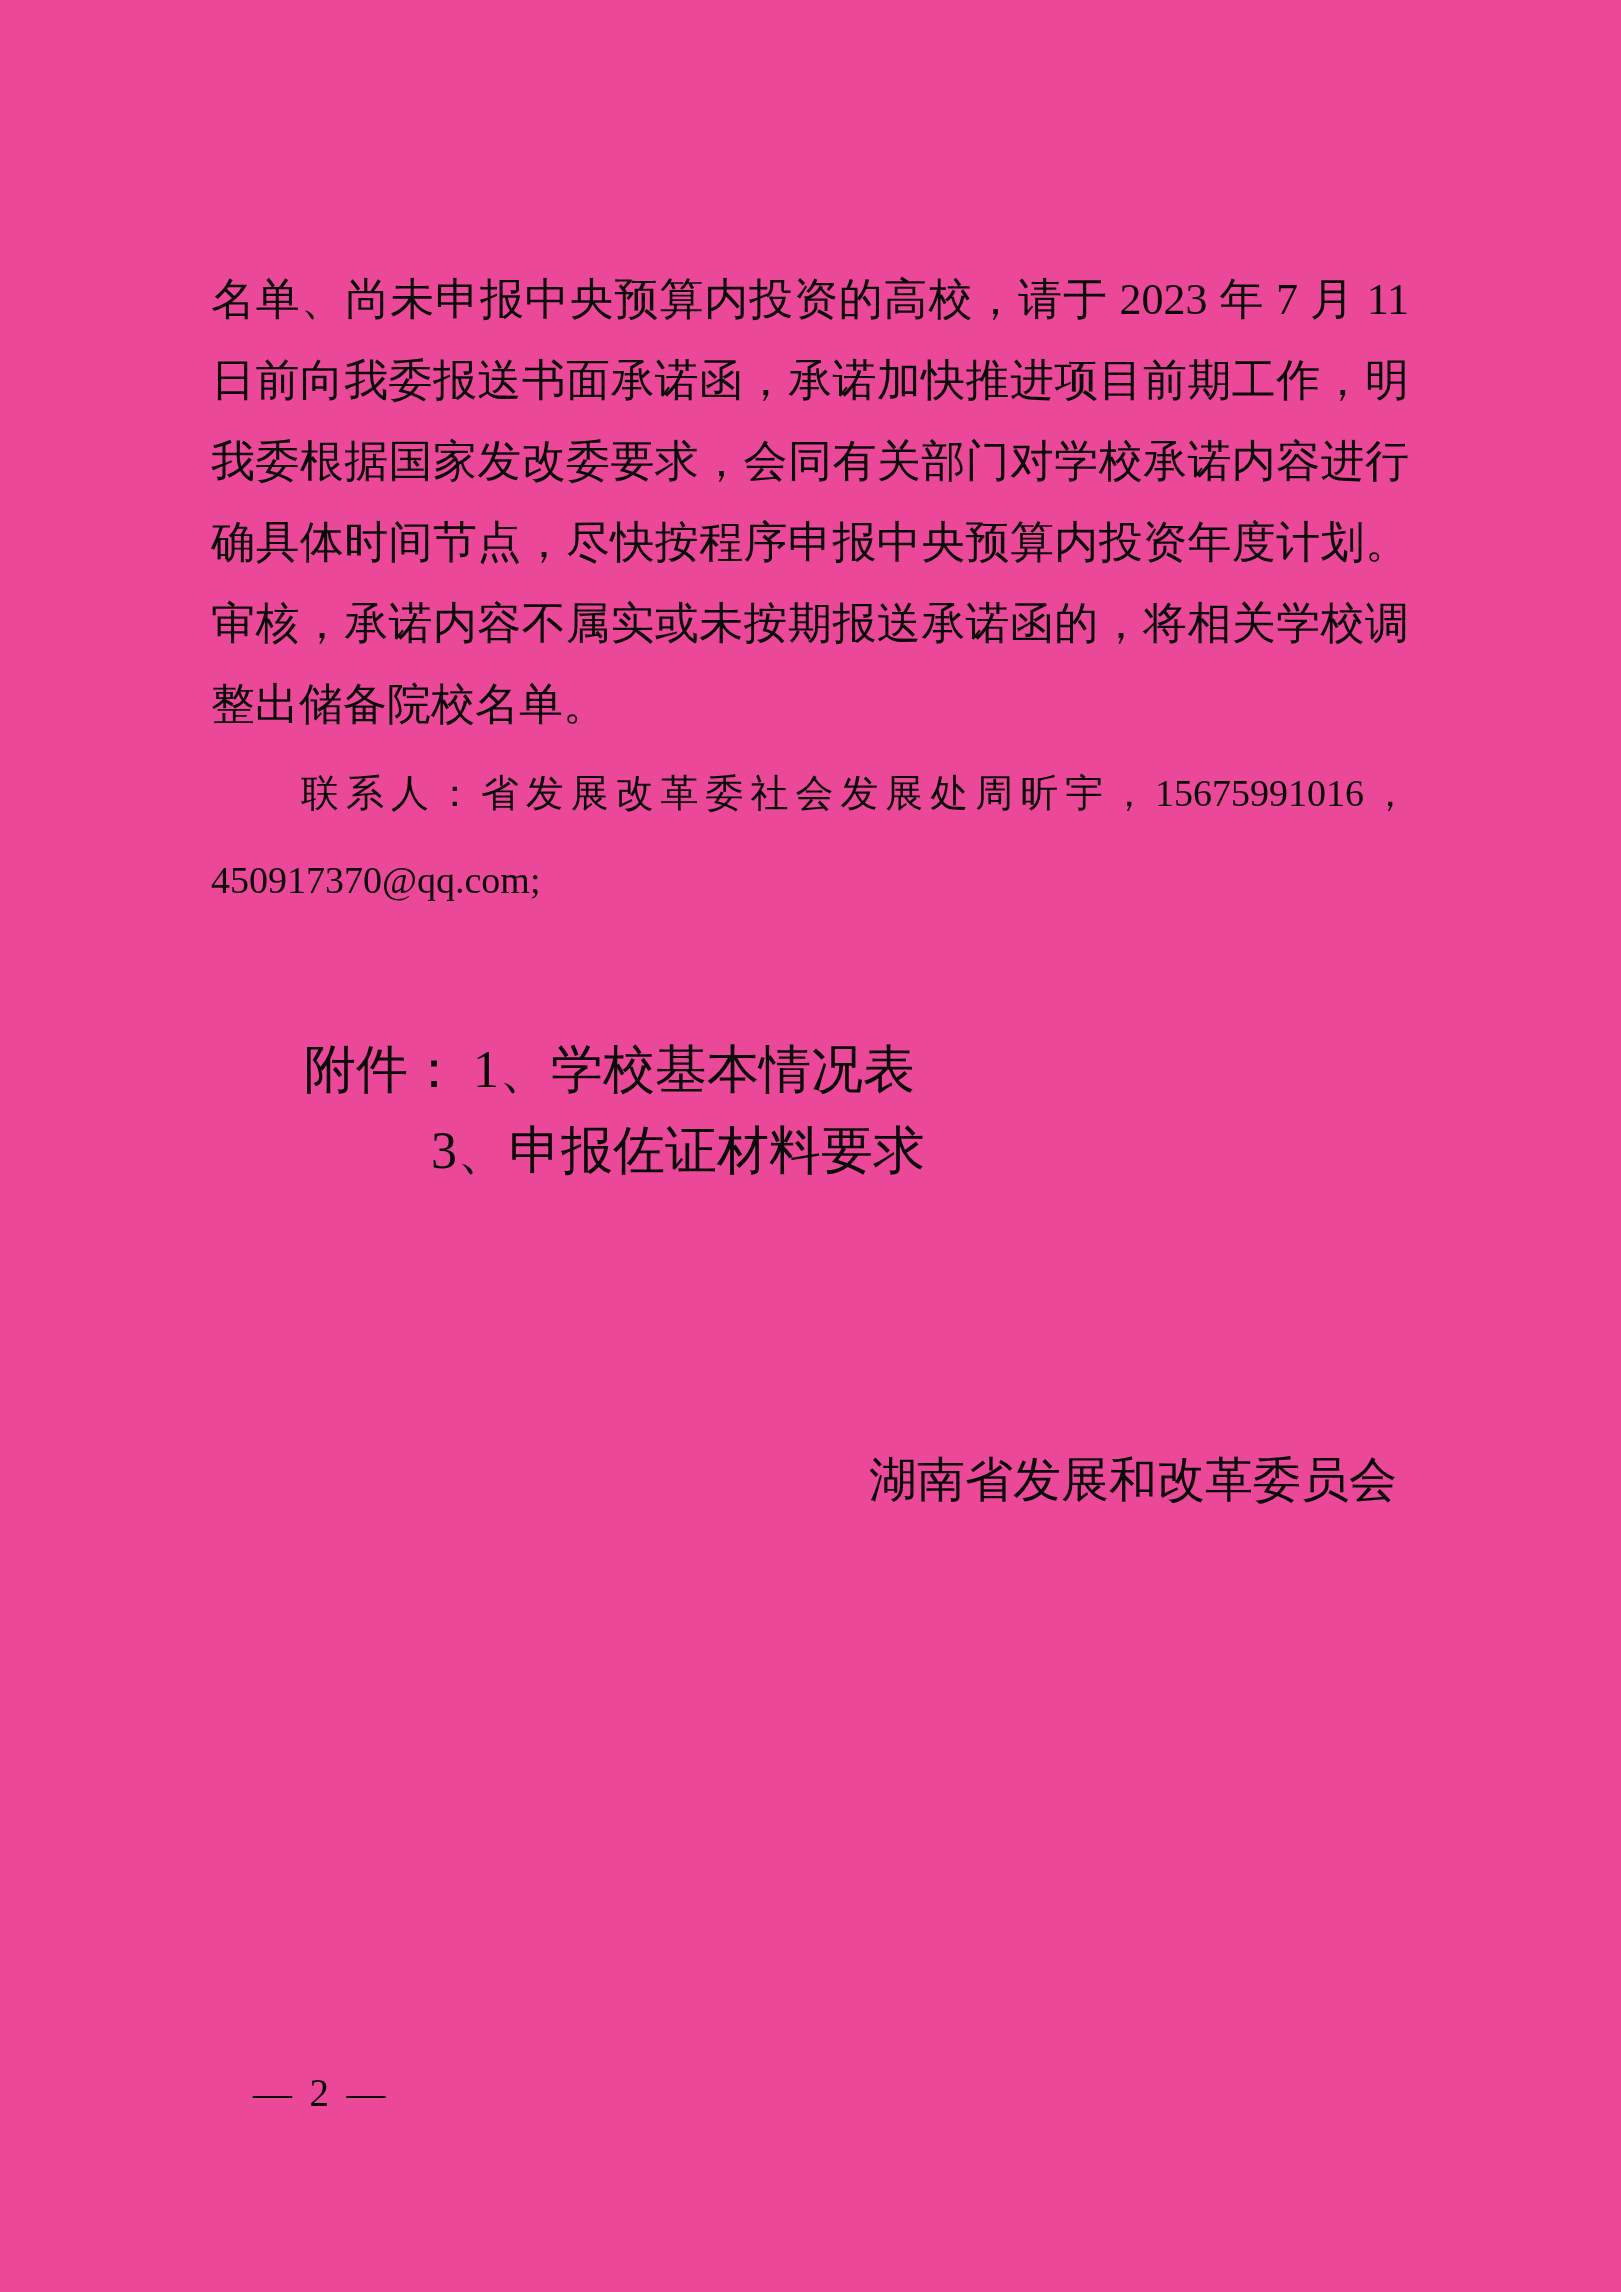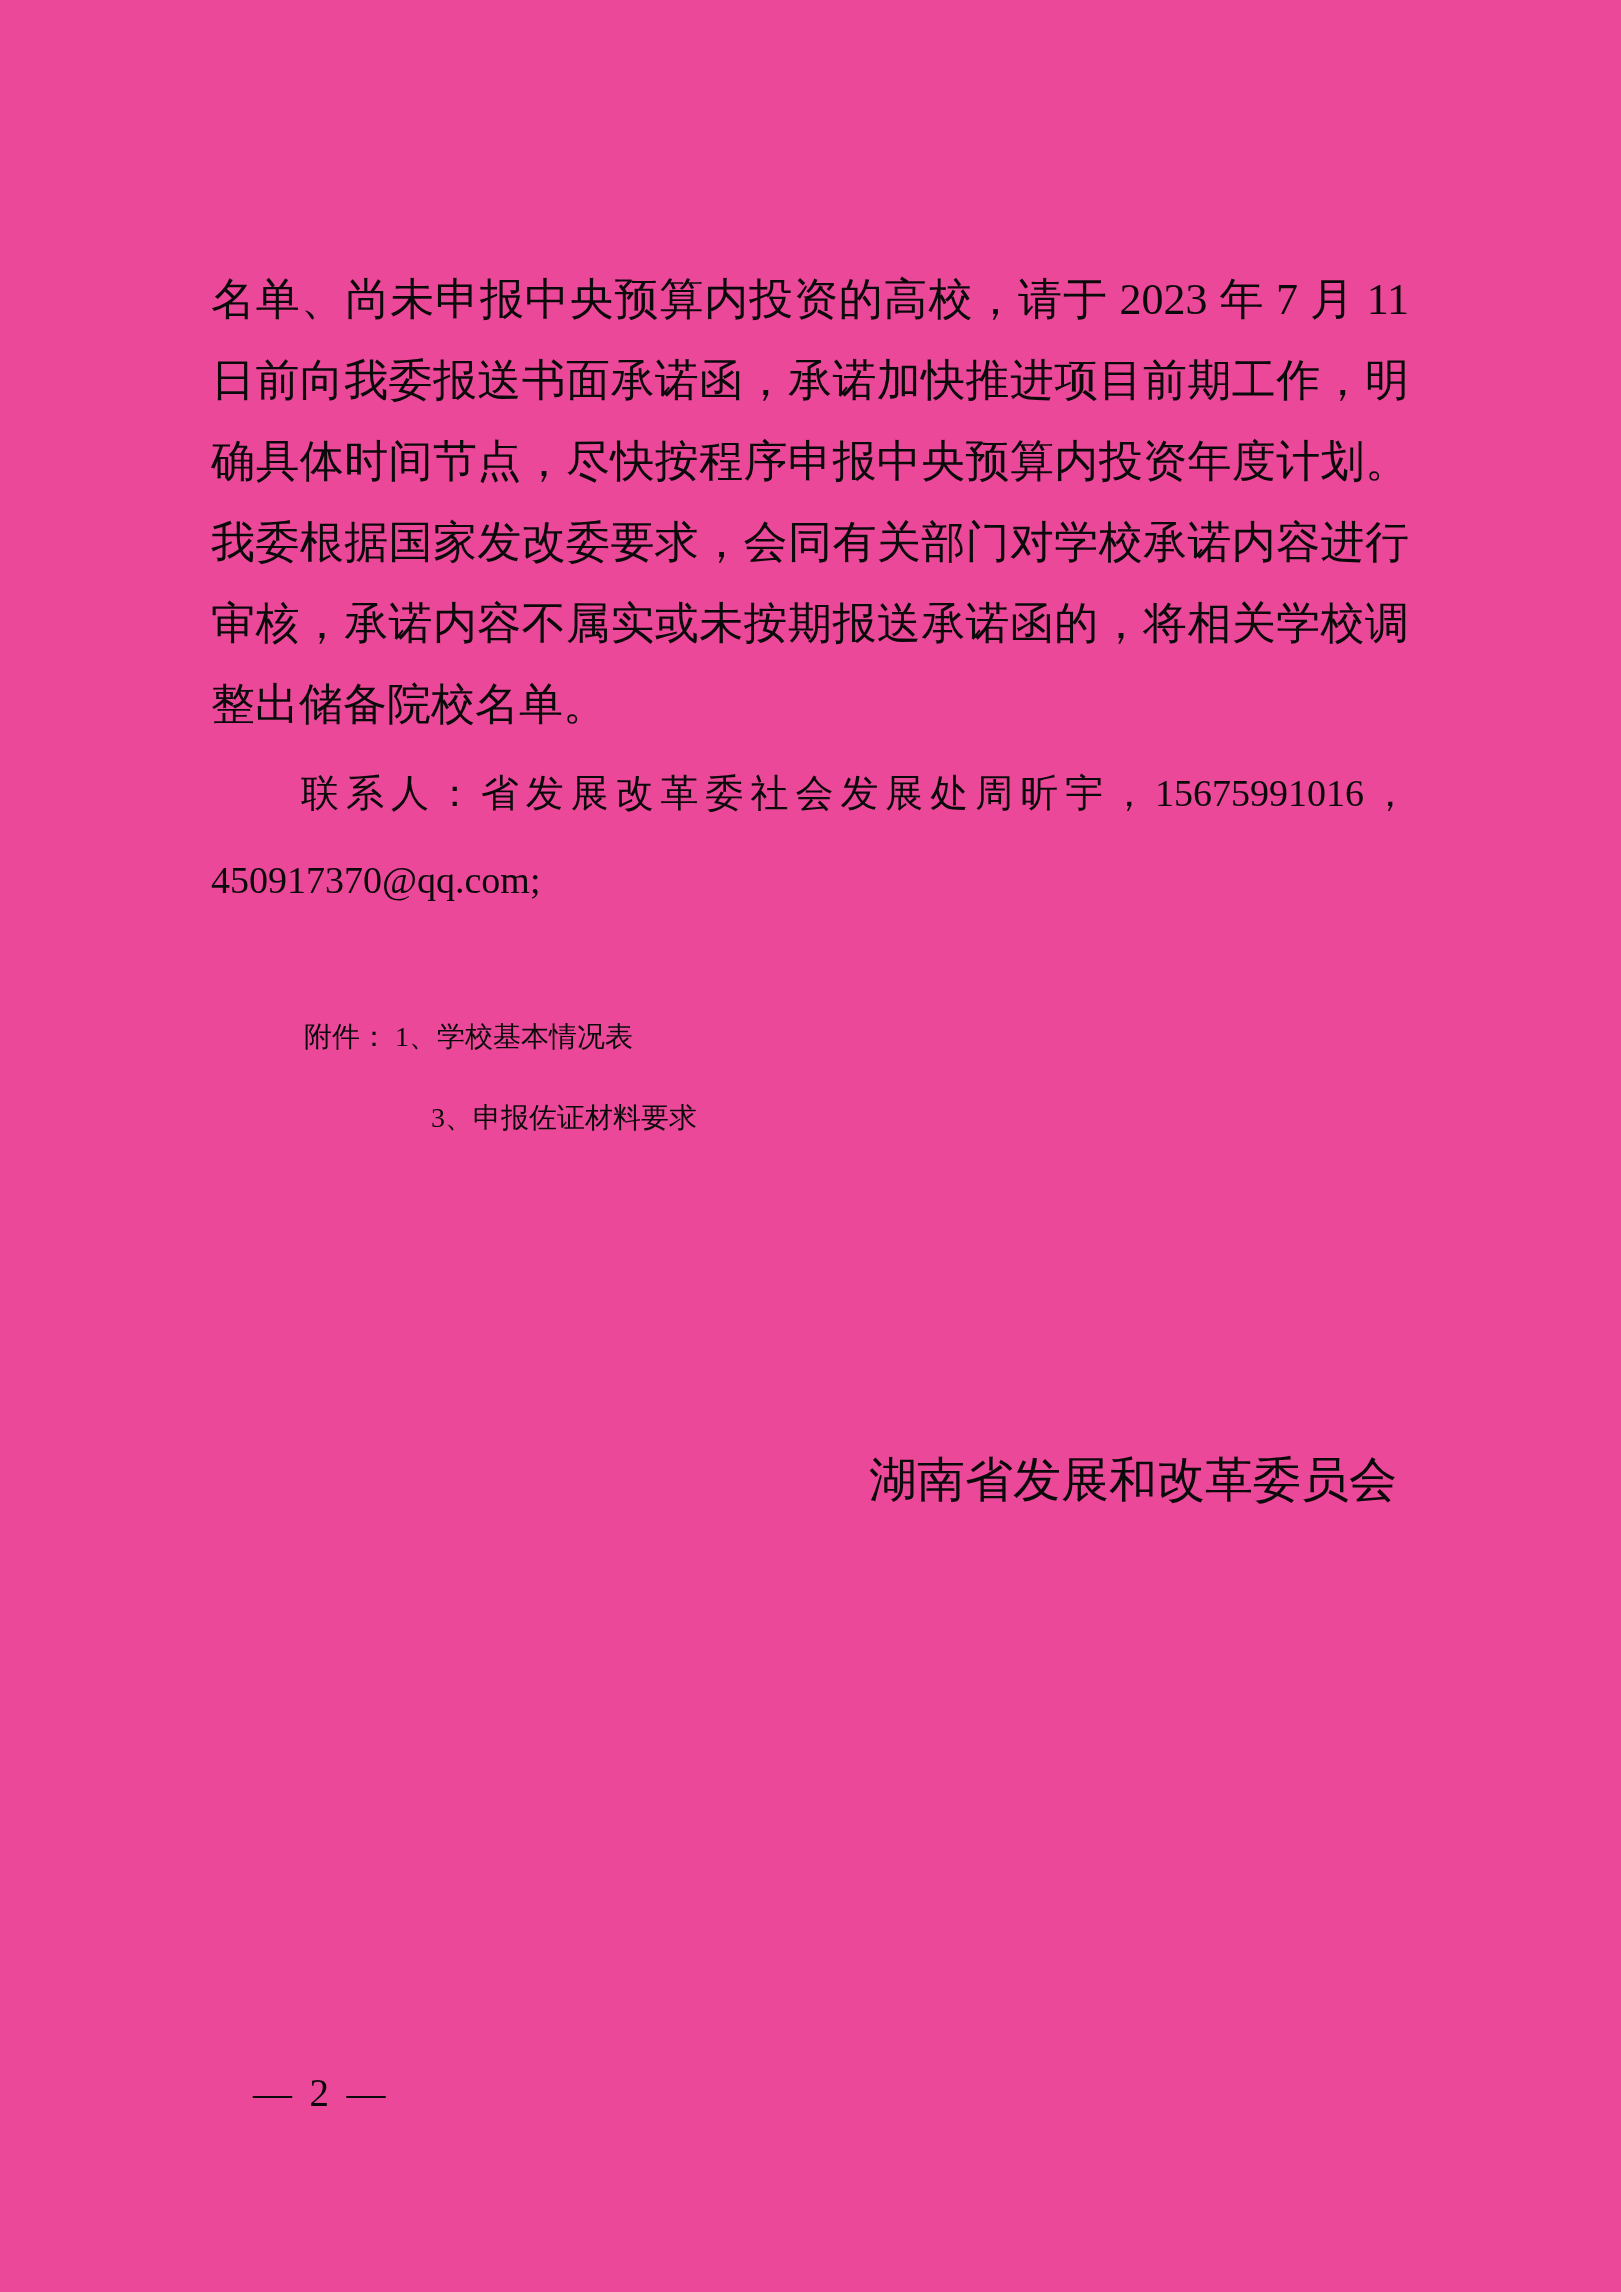--- a/index.html
+++ b/index.html
@@ -39,23 +39,23 @@
     width: 1198px;
     font-size: 38px;
     line-height: 87px;
   }
   .contact-first {
     text-indent: 90px;
   }
   .attachments {
     position: absolute;
     left: 304px;
-    top: 996px;
+    top: 1029px;
     width: 1078px;
-    font-size: 28px;
+    font-size: 52px;
     line-height: 81px;
   }
   .att-row {
     white-space: nowrap;
   }
   .att-cont {
     padding-left: 127px;
   }
   .signature-org {
     position: absolute;
@@ -85,22 +85,22 @@
   }
 </style>
 </head>
 <body>
 
 <div class="page">
 
   <div class="body-paragraph">
     <div class="line just">名单、尚未申报中央预算内投资的高校，请于 2023 年 7 月 11</div>
     <div class="line just">日前向我委报送书面承诺函，承诺加快推进项目前期工作，明</div>
+    <div class="line just">我委根据国家发改委要求，会同有关部门对学校承诺内容进行</div>
     <div class="line just">确具体时间节点，尽快按程序申报中央预算内投资年度计划。</div>
-    <div class="line just">我委根据国家发改委要求，会同有关部门对学校承诺内容进行</div>
     <div class="line just">审核，承诺内容不属实或未按期报送承诺函的，将相关学校调</div>
     <div class="line">整出储备院校名单。</div>
   </div>
 
   <div class="contact-paragraph">
     <div class="line just contact-first">联系人：省发展改革委社会发展处周昕宇，15675991016，</div>
     <div class="line">450917370@qq.com;</div>
   </div>
 
   <div class="attachments">

